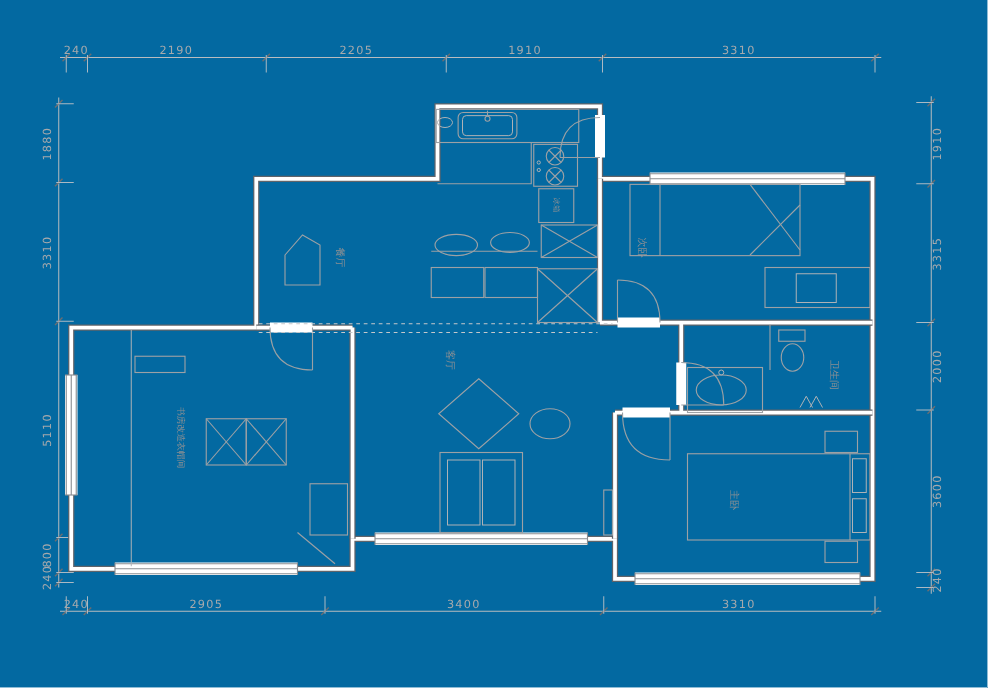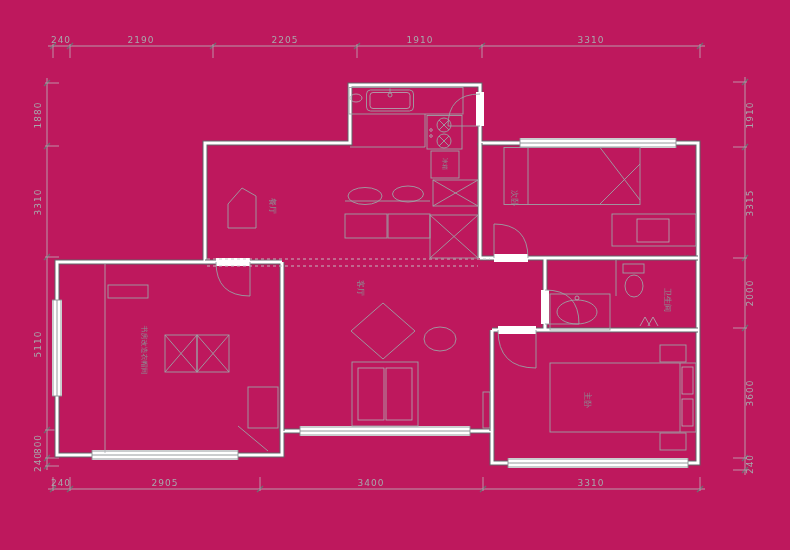--- a/index.html
+++ b/index.html
@@ -1,16 +1,16 @@
 <!DOCTYPE html>
 <html><head>
 <meta charset="utf-8">
 <style>
   html,body{margin:0;padding:0;background:#fff;}
-  .page{position:relative;width:790px;height:550px;background:#be185d;overflow:hidden;
+  .page{position:relative;width:790px;height:550px;background:#0369a1;overflow:hidden;
         font-family:"DejaVu Sans",sans-serif;}
   svg{display:block;}
   .wall-outer{stroke:#60646a;stroke-width:5;fill:none;}
   .wall-inner{stroke:#ffffff;stroke-width:3;fill:none;}
   .whiteout{fill:#ffffff;stroke:none;}
   .furn{stroke:#9da1a5;stroke-width:0.9;fill:none;}
   .furn-light{stroke:#aeb2b6;stroke-width:0.8;fill:none;}
   .win{stroke:#8a8e92;stroke-width:0.9;fill:none;}
   .door{stroke:#9aa0a4;stroke-width:0.9;fill:none;}
   .dash{stroke:#c6c8ca;stroke-width:0.9;fill:none;stroke-dasharray:3 3;}

